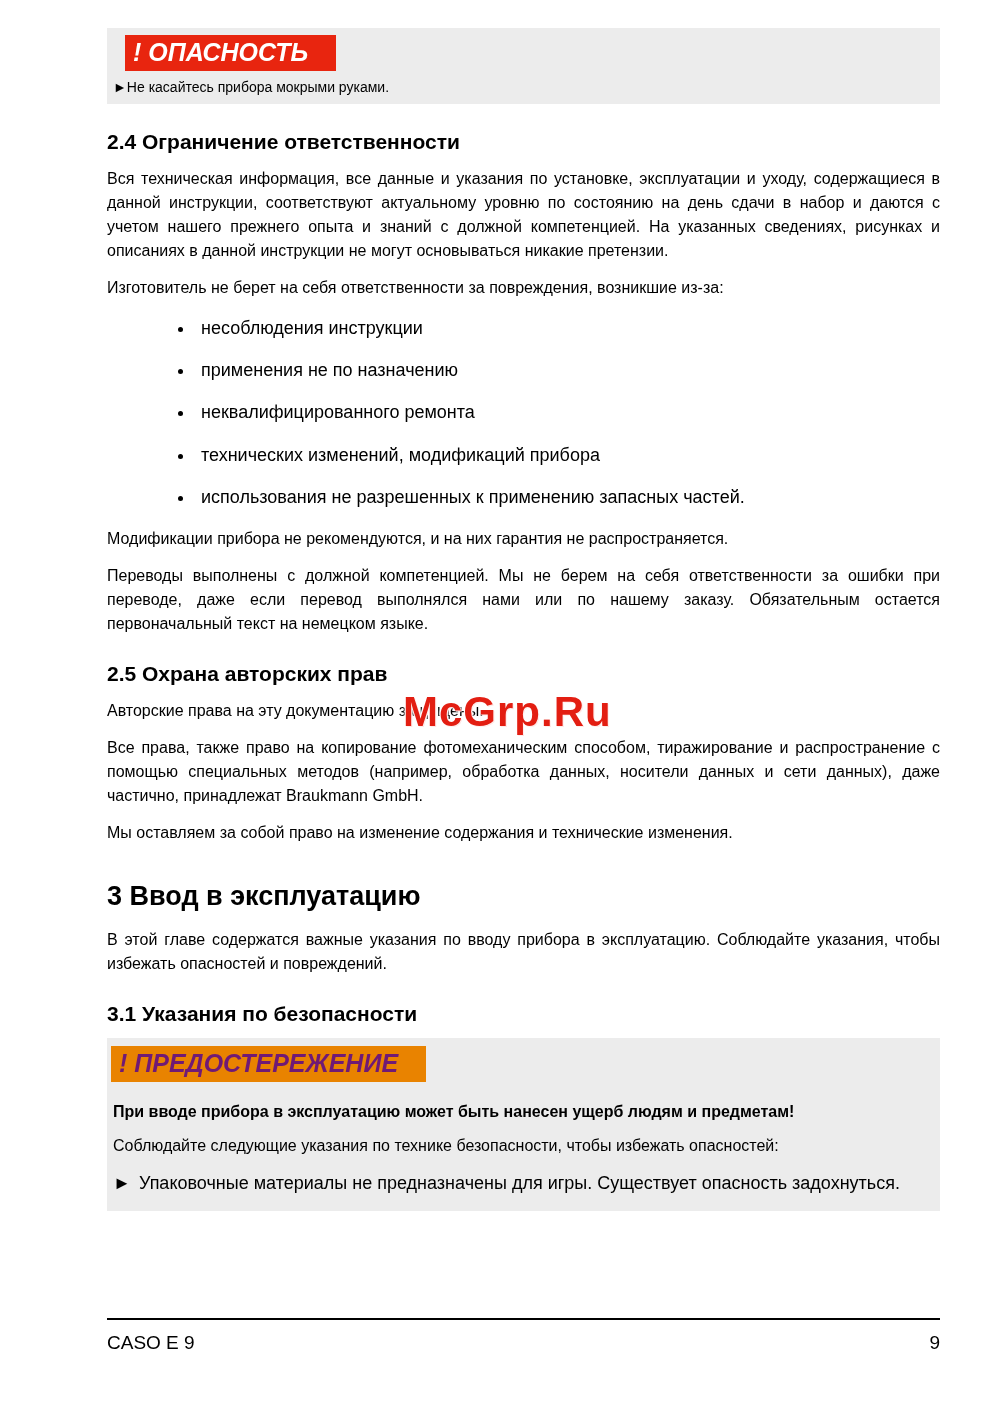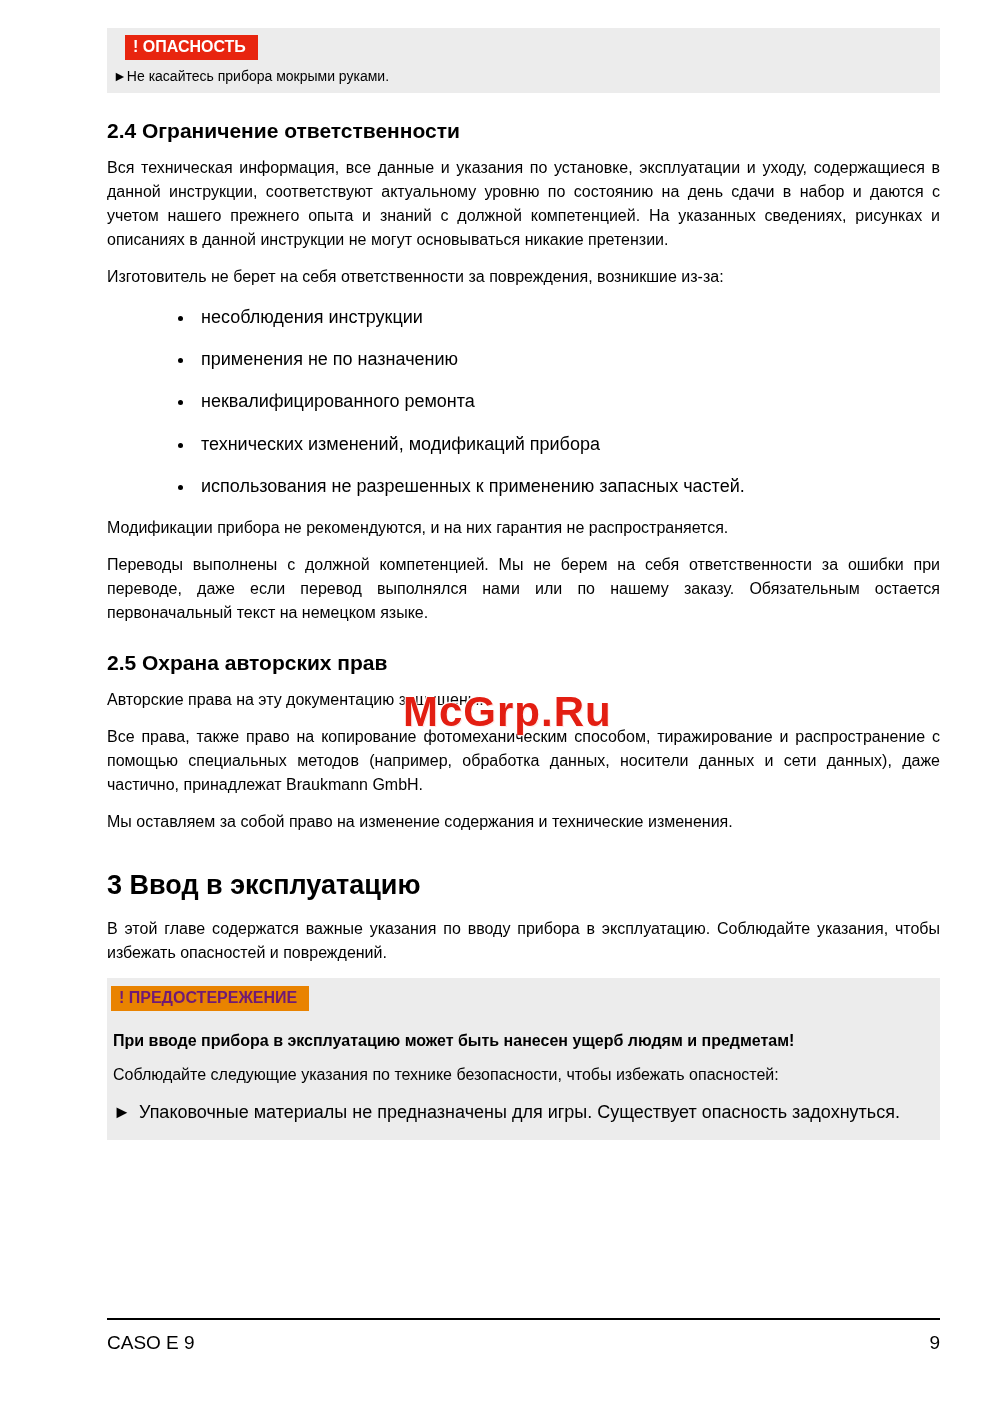--- a/index.html
+++ b/index.html
@@ -16,23 +16,24 @@
     position: absolute;
     left: 107px; top: 28px;
     width: 833px;
   }
   .gray-block {
     background: #ececec;
     padding: 7px 8px 9px 4px;
   }
   .badge {
     display: inline-block;
+    font-style: italic;
     font-weight: bold;
-    font-size: 16px;
-    padding: 3px 12px 4px 8px;
+    font-size: 25px;
+    padding: 3px 28px 4px 8px;
     margin-bottom: 8px;
   }
   .badge-danger {
     background: #e8250f;
     color: #ffffff;
     margin-left: 14px;
   }
   .badge-warning {
     background: #e98300;
     color: #701a75;
@@ -152,20 +153,21 @@
     <p class="body-text">Авторские права на эту документацию защищены.</p>
 
     <p class="body-text">Все права, также право на копирование фотомеханическим способом, тиражирование и распространение с помощью специальных методов (например, обработка данных, носители данных и сети данных), даже частично, принадлежат Braukmann GmbH.</p>
 
     <p class="body-text">Мы оставляем за собой право на изменение содержания и технические изменения.</p>
 
     <h1 class="chapter-heading">3 Ввод в эксплуатацию</h1>
 
     <p class="body-text">В этой главе содержатся важные указания по вводу прибора в эксплуатацию. Соблюдайте указания, чтобы избежать опасностей и повреждений.</p>
 
+    <h2 class="section-heading">3.1 Указания по безопасности</h2>
 
     <div class="warning-block">
       <span class="badge badge-warning">! ПРЕДОСТЕРЕЖЕНИЕ</span>
       <p class="body-text warning-bold">При вводе прибора в эксплуатацию может быть нанесен ущерб людям и предметам!</p>
       <p class="body-text">Соблюдайте следующие указания по технике безопасности, чтобы избежать опасностей:</p>
       <div class="arrow-bullet">
         <span class="arrow-marker">►</span>
         <span class="arrow-text">Упаковочные материалы не предназначены для игры. Существует опасность задохнуться.</span>
       </div>
     </div>

